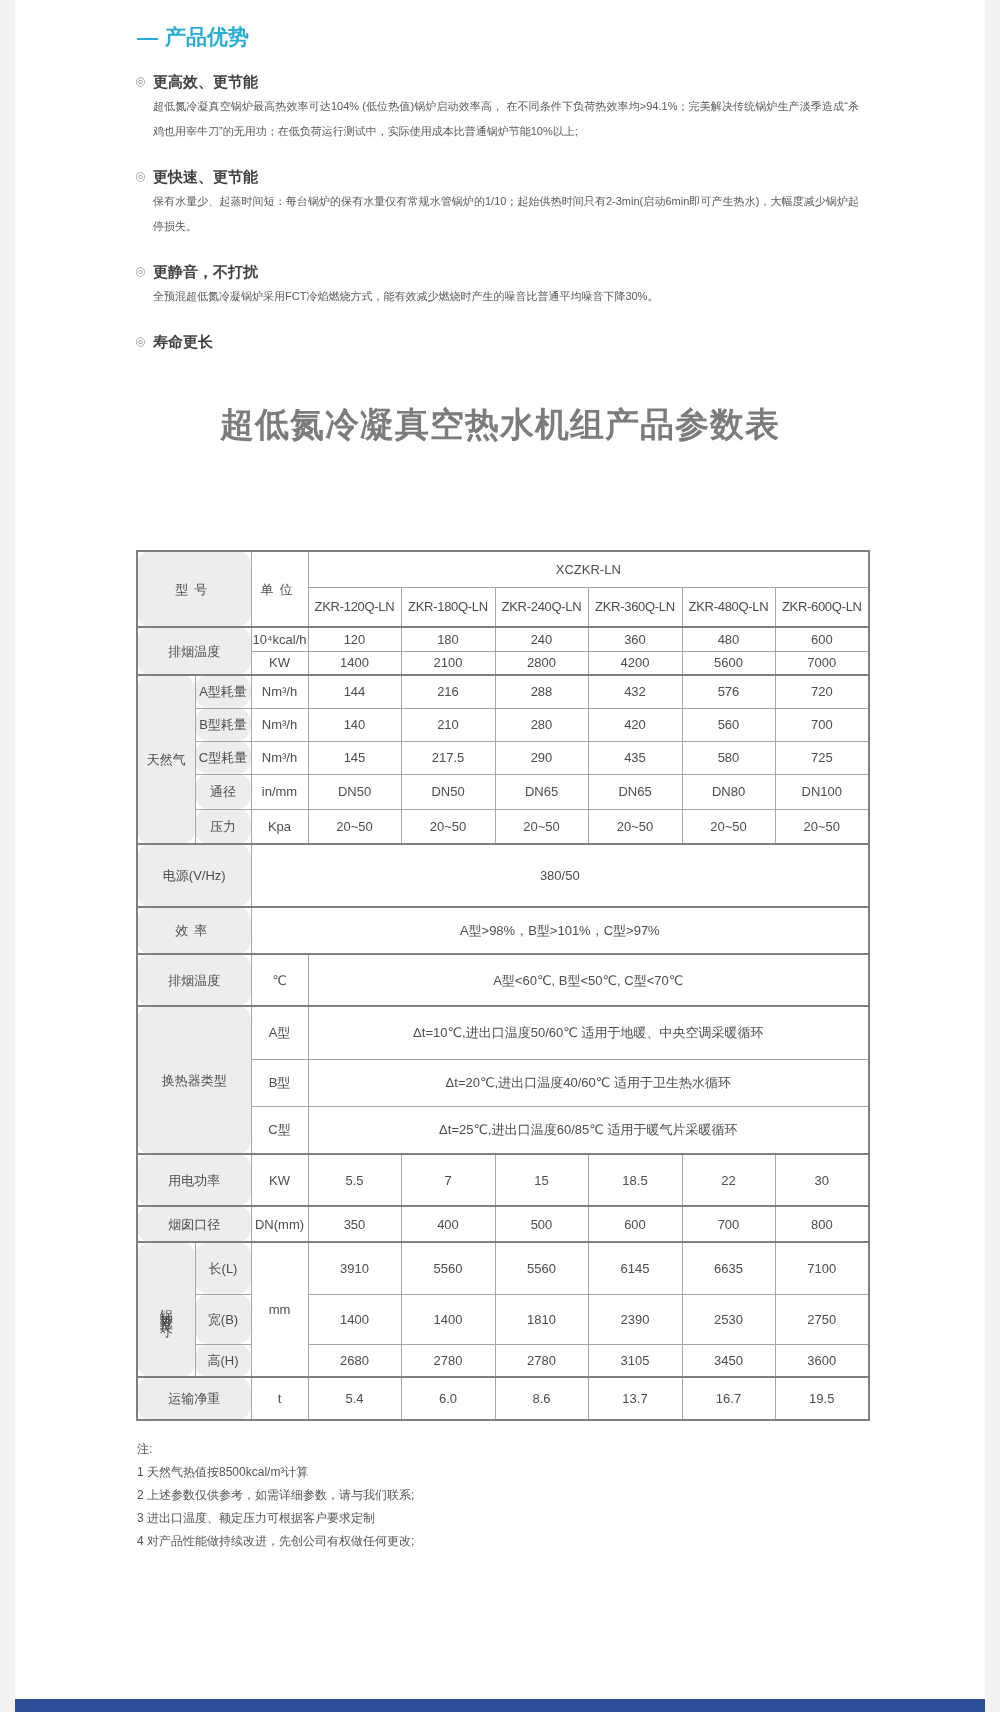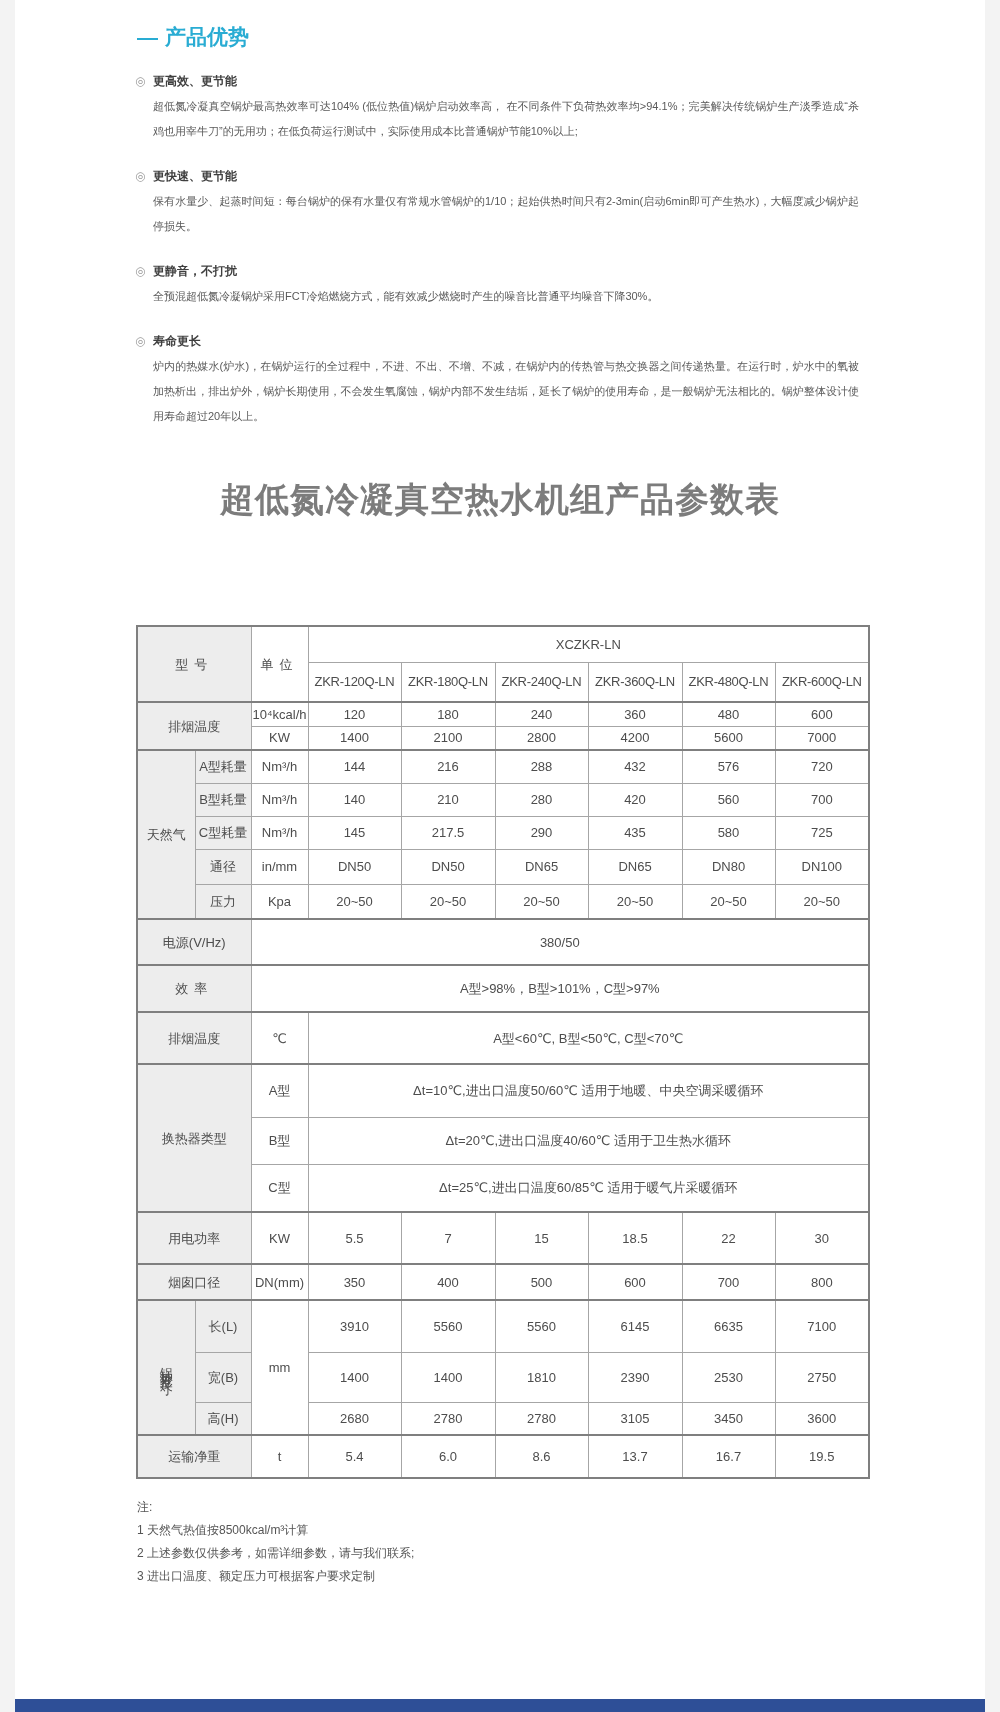--- a/index.html
+++ b/index.html
@@ -18,21 +18,21 @@
     display:flex;align-items:center;gap:7px;
     font-size:21px;font-weight:bold;line-height:25px;
     color:#29acd3;
   }
   .adv-item{margin-top:20px;position:relative;padding-left:16px;}
   .adv-item .bullet{
     position:absolute;left:-2px;top:5px;
     font-size:12px;color:#9a9a9a;line-height:14px;
   }
   .adv-item .adv-title{
-    font-size:12px;font-weight:bold;color:#3f3f3f;line-height:25px;
+    font-size:15px;font-weight:bold;color:#3f3f3f;line-height:25px;
   }
   .adv-item .adv-body{
     width:706px;font-size:11px;color:#5a5a5a;line-height:25px;
     text-align:justify;
   }
   
   .big-title{
     margin-top:46px;width:100%;text-align:center;
     font-size:34px;font-weight:bold;color:#7c7c7c;
     line-height:48px;letter-spacing:1px;
@@ -40,21 +40,21 @@
   
   table.spec{
     margin:102px 0 0 121px;border-collapse:collapse;table-layout:fixed;
     width:732px;border:2px solid #7f7f7f;
   }
   table.spec td{
     border:1px solid #a6a6a6;padding:0;text-align:center;vertical-align:middle;
     font-size:13px;color:#4d4d4d;line-height:17px;overflow:hidden;
   }
   table.spec tr.sec td{border-top:2px solid #7f7f7f;}
-  td.g{background:#ededed;}
+  td.g{background:#ededed;border-radius:14px;}
   td.u{font-size:12px;}
   td.mod{font-size:13px;letter-spacing:-0.3px;}
   td.lsp{letter-spacing:6px;padding-left:6px;}
   td.vert span{
     writing-mode:vertical-lr;text-orientation:upright;
     letter-spacing:3px;font-size:13px;line-height:15px;
   }
   
   .notes{margin:17px 0 0 122px;font-size:12px;color:#555555;line-height:23px;}
   
@@ -88,21 +88,20 @@
 
     <div class="adv-item">
       <span class="bullet">◎</span>
       <div class="adv-title">更静音，不打扰</div>
       <div class="adv-body">全预混超低氮冷凝锅炉采用FCT冷焰燃烧方式，能有效减少燃烧时产生的噪音比普通平均噪音下降30%。</div>
     </div>
 
     <div class="adv-item">
       <span class="bullet">◎</span>
       <div class="adv-title">寿命更长</div>
-      <div class="adv-body">炉内的热媒水(炉水)，在锅炉运行的全过程中，不进、不出、不增、不减，在锅炉内的传热管与热交换器之间传递热量。在运行时，炉水中的氧被加热析出，排出炉外，锅炉长期使用，不会发生氧腐蚀，锅炉内部不发生结垢，延长了锅炉的使用寿命，是一般锅炉无法相比的。锅炉整体设计使用寿命超过20年以上。</div>
     </div>
   </div>
 
   <div class="big-title">超低氮冷凝真空热水机组产品参数表</div>
 
   <table class="spec">
     <colgroup>
       <col style="width:58px">
         <col style="width:56px">
         <col style="width:57px">
@@ -194,21 +193,21 @@
         <td class="g">压力</td>
         <td class="u">Kpa</td>
         <td>20~50</td>
         <td>20~50</td>
         <td>20~50</td>
         <td>20~50</td>
         <td>20~50</td>
         <td>20~50</td>
       </tr>
 
-      <tr class="sec" style="height:46px">
+      <tr class="sec" style="height:63px">
         <td class="g" colspan="2">电源(V/Hz)</td>
         <td colspan="7">380/50</td>
       </tr>
 
       <tr class="sec" style="height:47px">
         <td class="g lsp" colspan="2">效率</td>
         <td colspan="7">A型&gt;98%，B型&gt;101%，C型&gt;97%</td>
       </tr>
 
       <tr class="sec" style="height:52px">
@@ -294,17 +293,18 @@
         <td>19.5</td>
       </tr>
     </tbody>
   </table>
 
   <div class="notes">
     <div>注:</div>
     <div>1 天然气热值按8500kcal/m³计算</div>
     <div>2 上述参数仅供参考，如需详细参数，请与我们联系;</div>
     <div>3 进出口温度、额定压力可根据客户要求定制</div>
+    <div>4 对产品性能做持续改进，先创公司有权做任何更改;</div>
   </div>
 
   <div class="footer-bar"></div>
 
 </div>
 
 </body></html>

